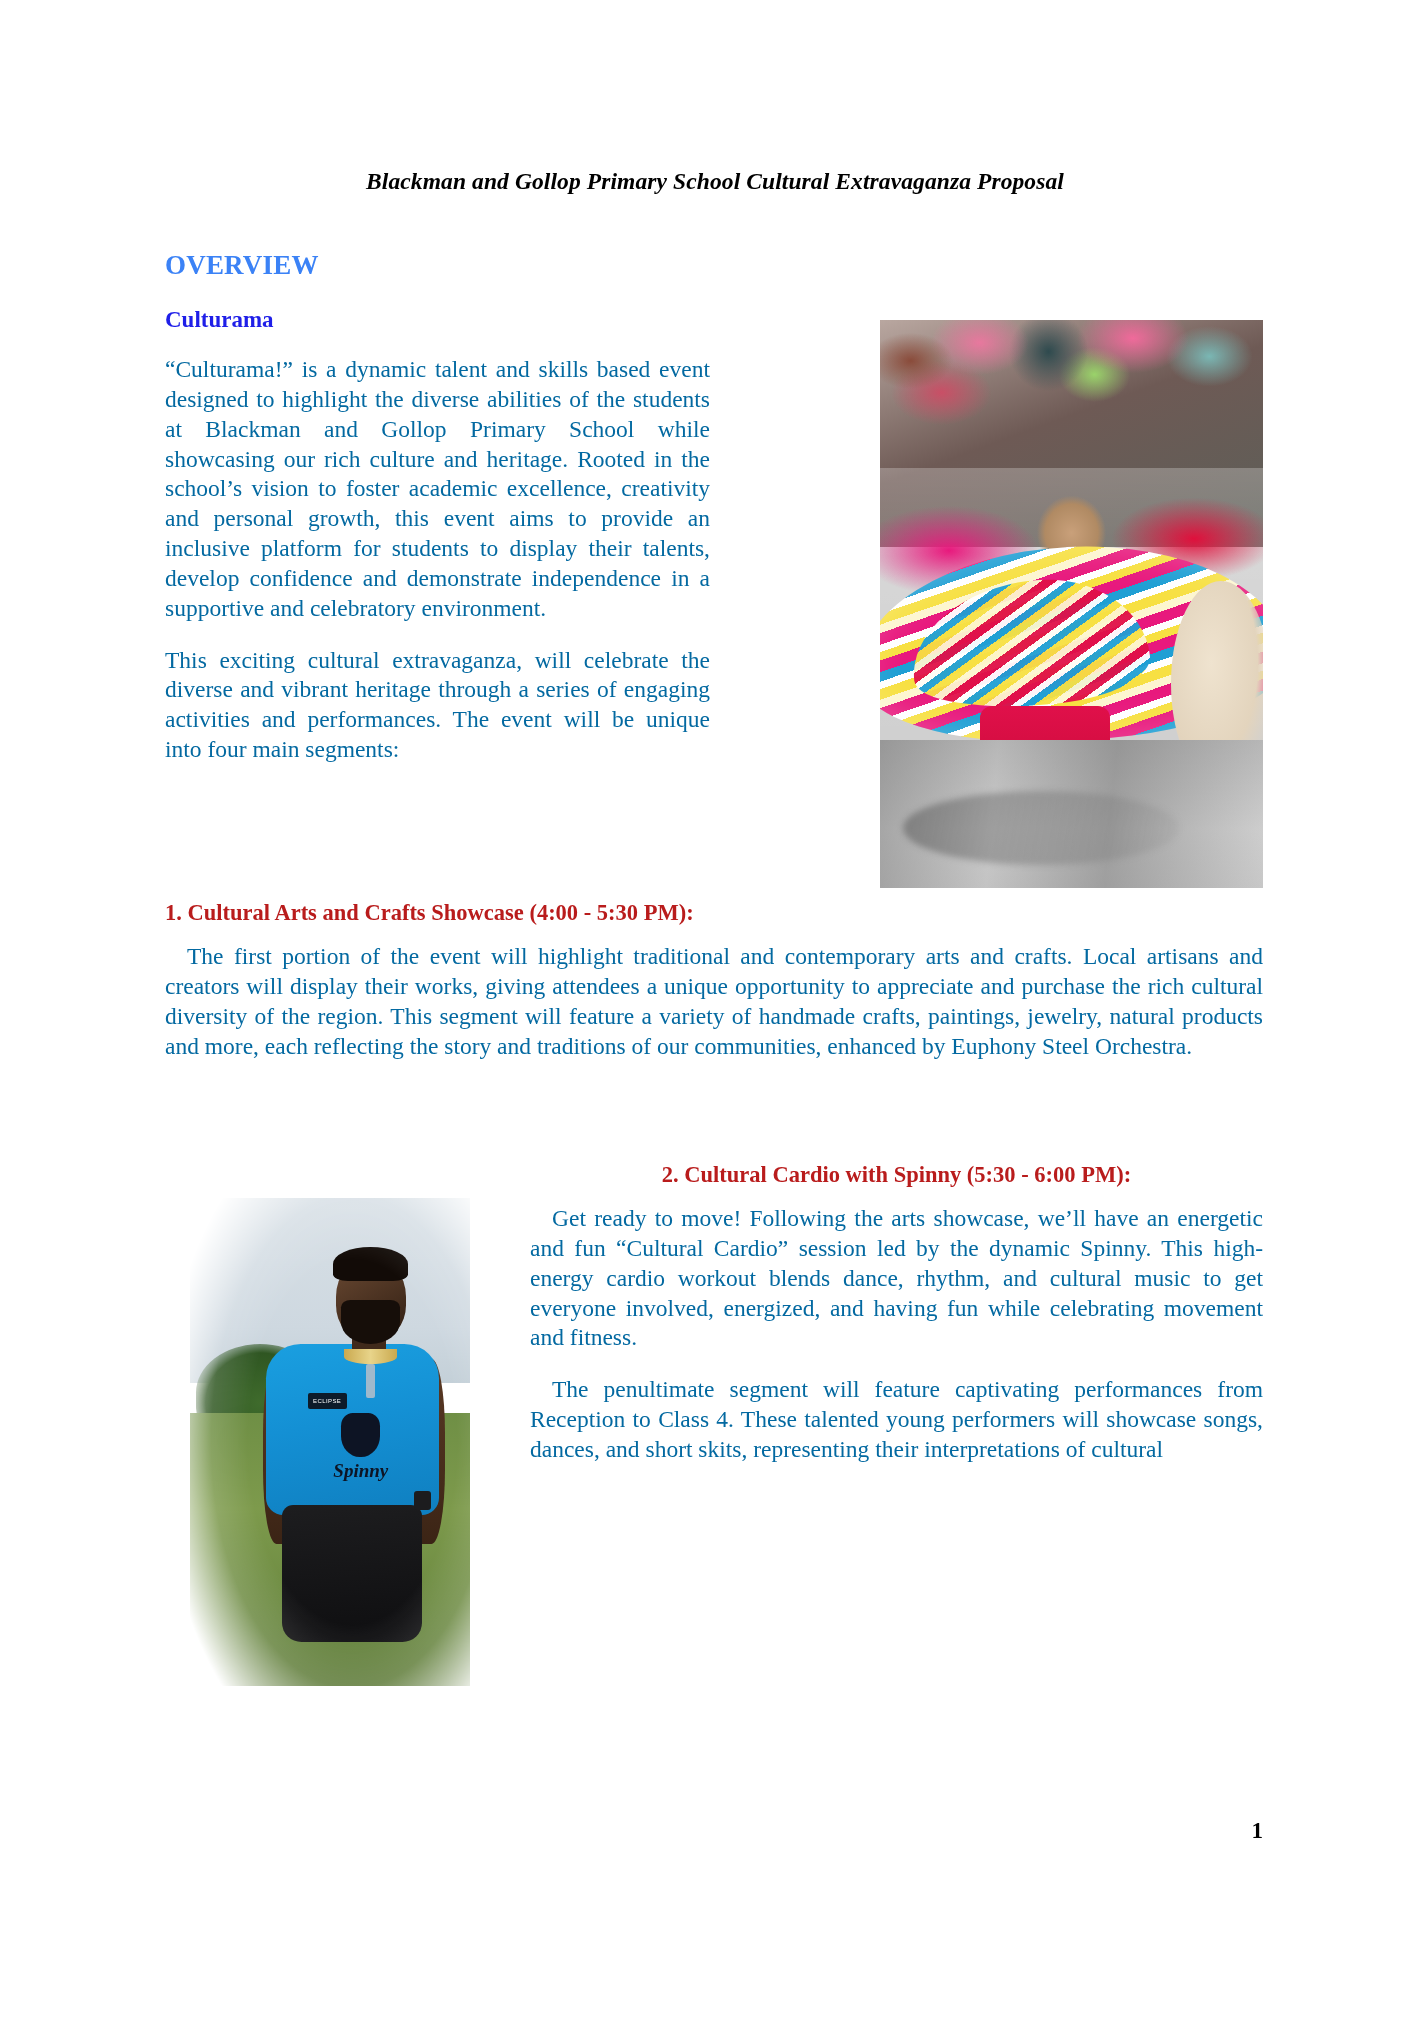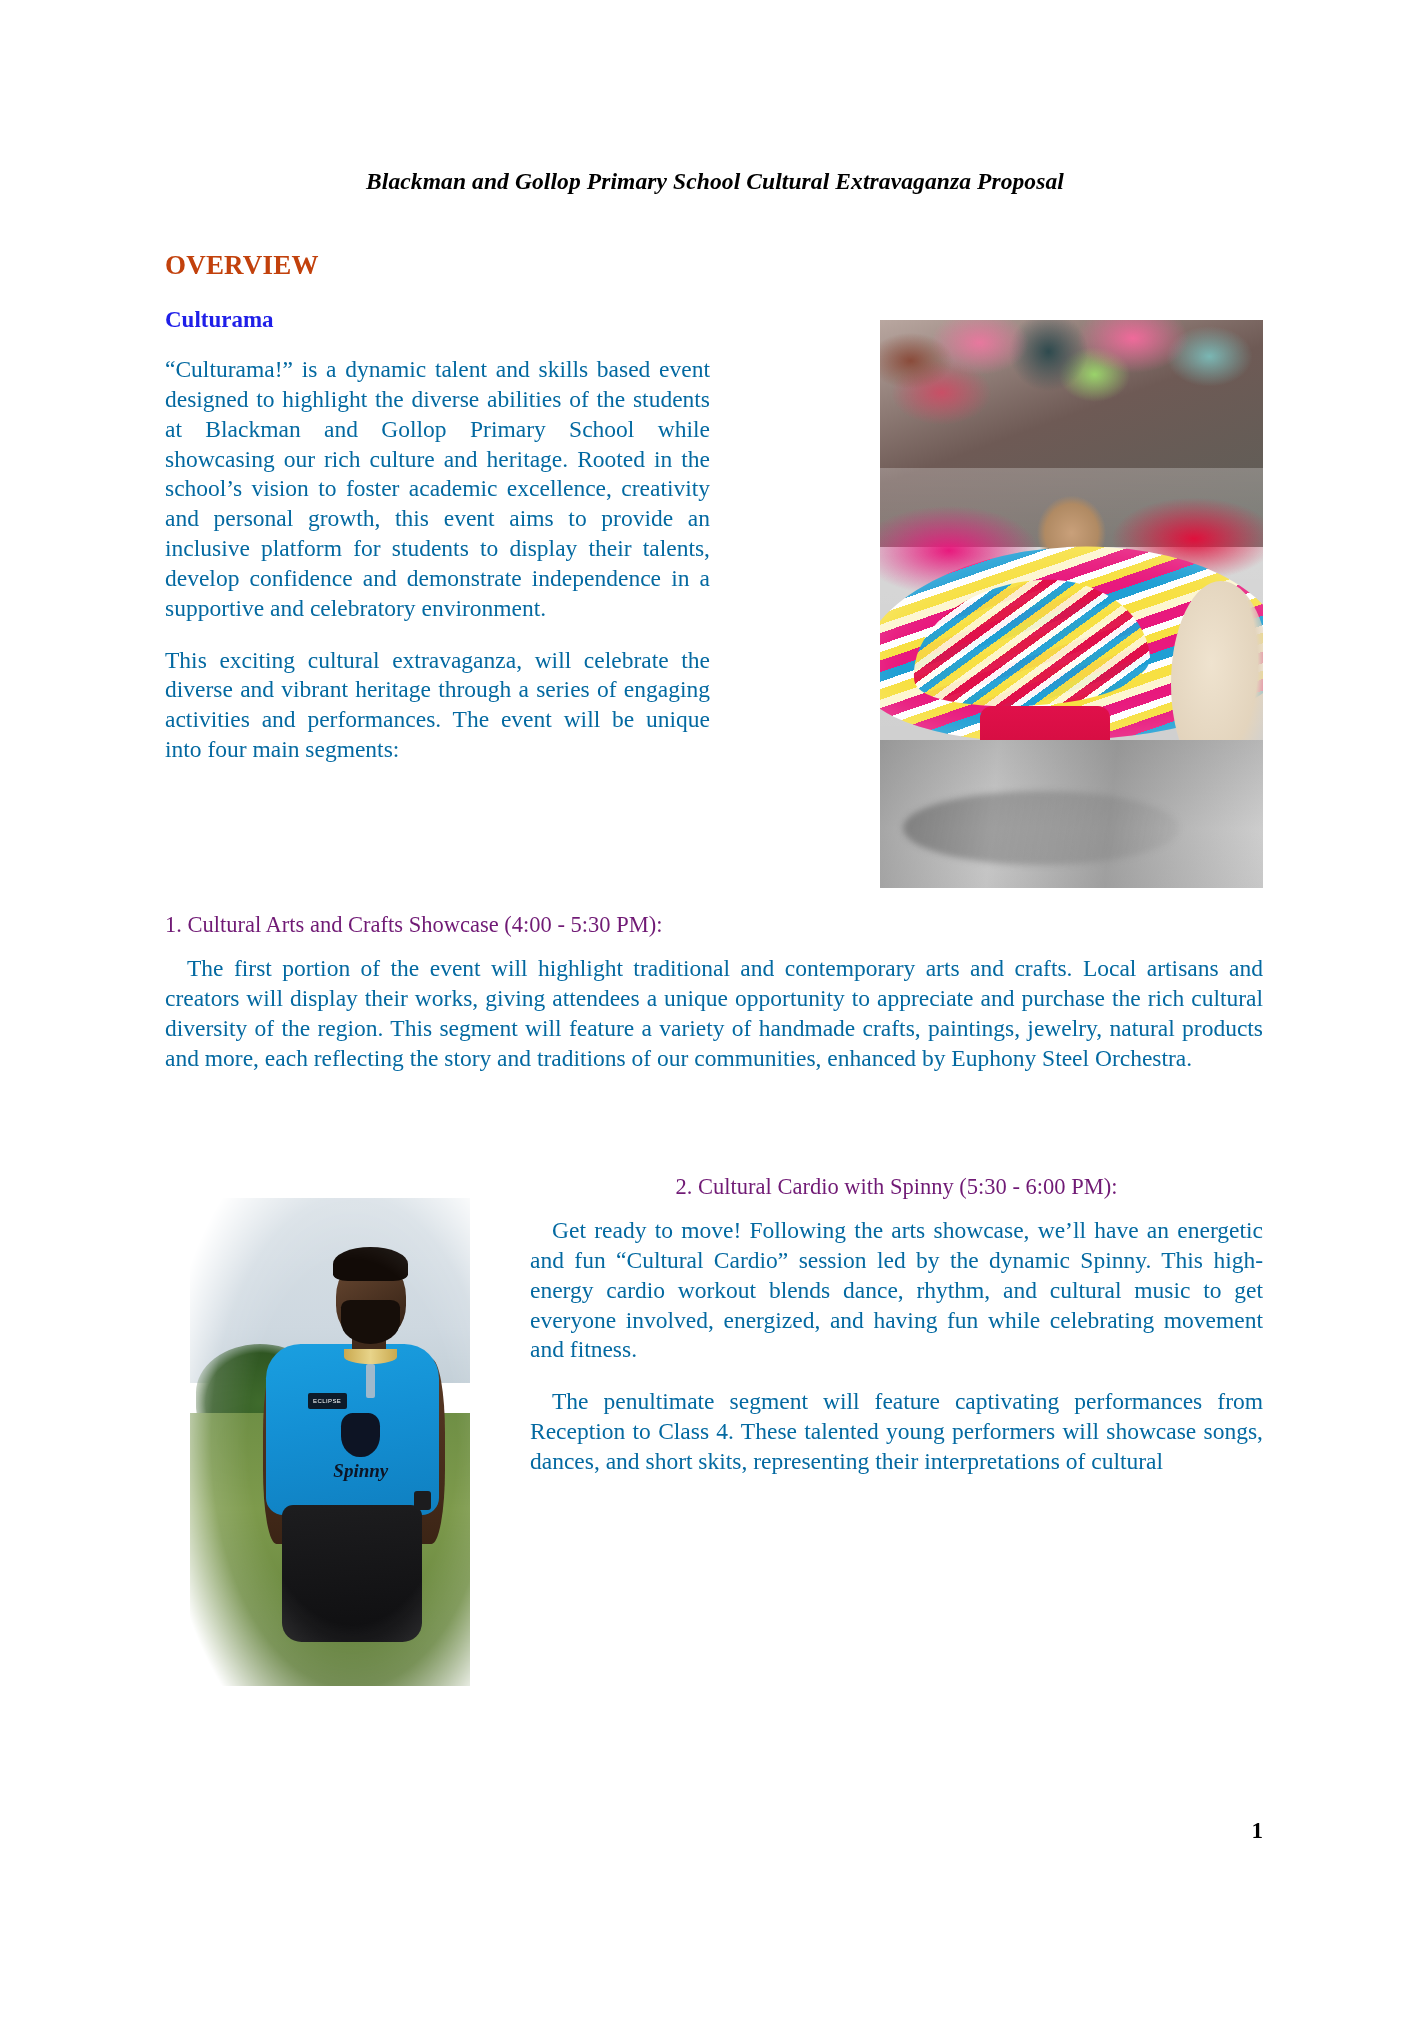--- a/index.html
+++ b/index.html
@@ -34,37 +34,37 @@
     font-style: italic;
     font-weight: bold;
     font-size: 23.5px;
     letter-spacing: 0.1px;
     color: #000;
   }
 
   h1.section-title {
     font-size: 27px;
     font-weight: bold;
-    color: #c2410c;
+    color: #3b82f6;
     margin: 0 0 26px 0;
     letter-spacing: 0.2px;
   }
 
   h2.sub-title {
     font-size: 23px;
     font-weight: bold;
     color: #1F1FE8;
     margin: 0 0 22px 0;
   }
 
   h3.seg-title {
     font-size: 22.5px;
-    font-weight: normal;
-    color: #701a75;
-    margin: 12px 0 16px 0;
+    font-weight: bold;
+    color: #b91c1c;
+    margin: 0 0 16px 0;
   }
 
   p.body {
     font-size: 23.5px;
     line-height: 1.27;
     text-align: justify;
     text-justify: inter-word;
     margin: 0 0 22px 0;
     color: #0369a1;
   }

